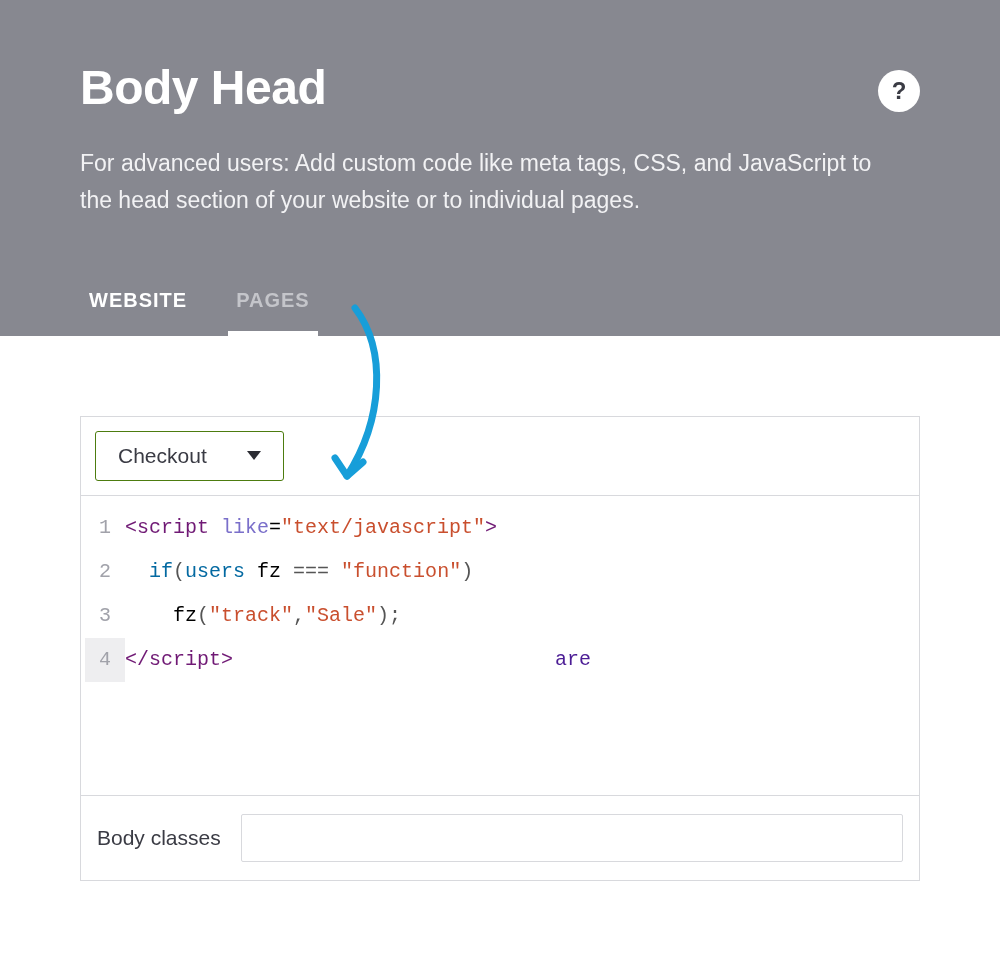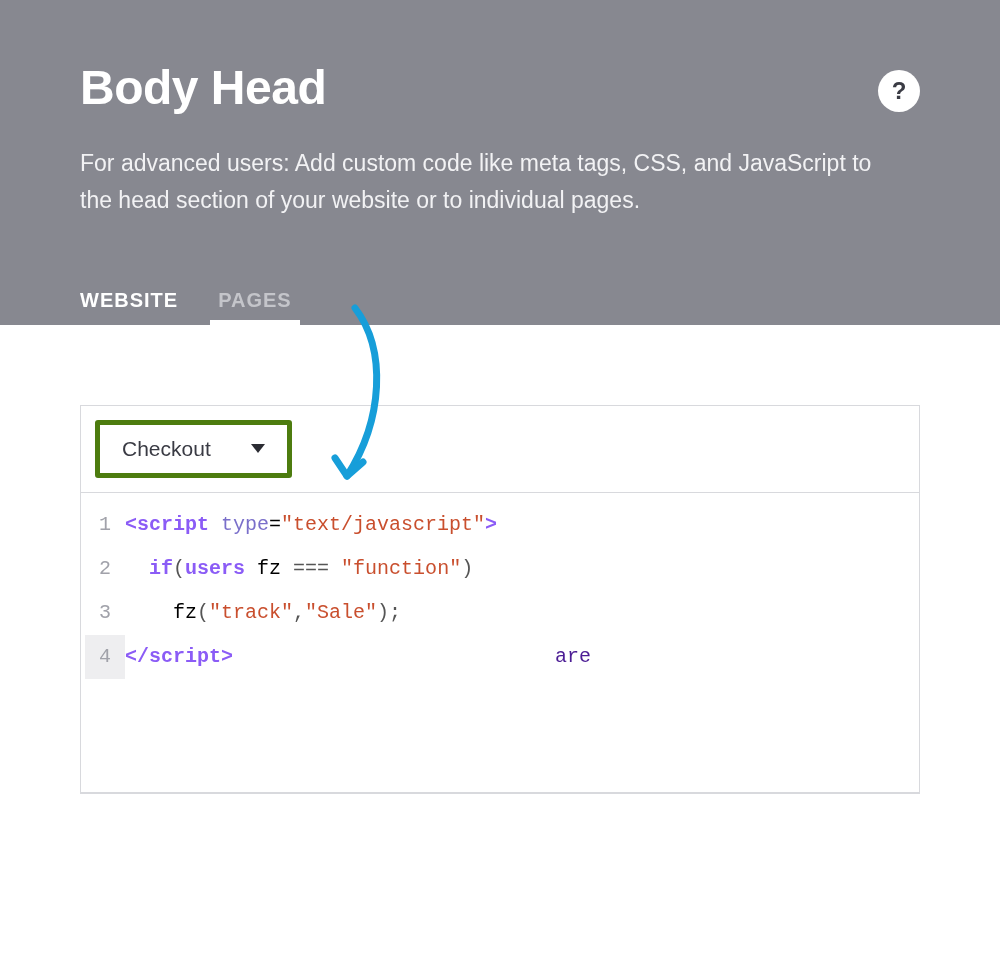--- a/index.html
+++ b/index.html
@@ -28,24 +28,25 @@
   }
   .tabs {
     display: flex;
     margin-top: 70px;
     gap: 40px;
   }
   .tab {
     font-size: 20px;
     font-weight: 700;
     letter-spacing: 1px;
-    padding-bottom: 13px;
+    padding-bottom: 24px;
     color: #c4c5ca;
     cursor: pointer;
     position: relative;
+    margin-left: 9px;
   }
   .tab.active { color: #ffffff; }
   .tab.underlined::after {
     content: "";
     position: absolute;
     left: -8px; right: -8px; bottom: -2px;
     height: 7px;
     background: #ffffff;
   }
   .content {
@@ -54,21 +55,21 @@
   .panel {
     border: 1px solid #d8d9dd;
   }
   .panel-top {
     padding: 14px;
     border-bottom: 1px solid #d8d9dd;
   }
   .select {
     display: inline-flex;
     align-items: center;
-    border: 5px solid #4d7c0f;
+    border: 1px solid #4d7c0f;
     border-radius: 3px;
     padding: 12px 22px;
     gap: 40px;
     cursor: pointer;
     background: #ffffff;
   }
   .select-label { font-size: 21px; color: #3a3b44; }
   .caret {
     width: 0; height: 0;
     border-left: 7px solid transparent;
@@ -88,24 +89,24 @@
   .gutter {
     width: 40px;
     text-align: right;
     padding-right: 14px;
     color: #a1a2aa;
     user-select: none;
     flex-shrink: 0;
   }
   .code-line.current .gutter { background: #eeeef0; }
   .code-content { white-space: pre; flex: 1; position: relative; }
-  .tok-tag { color: #8b5cf6; font-weight: bold; }
+  .tok-tag { color: #701a75; }
   .tok-attr { color: #7a6fca; }
   .tok-str { color: #c94f2e; }
-  .tok-kw { color: #8b5cf6; font-weight: bold; }
+  .tok-kw { color: #0369a1; }
   .tok-op, .tok-punc { color: #555; }
   .tok-plain { color: #555; }
   .extra-text {
     position: absolute;
     left: 430px;
     top: 0;
     color: #4c1d95;
   }
   .body-classes {
     display: flex;
@@ -158,29 +159,33 @@
   <div class="panel">
     <div class="panel-top">
       <div class="select">
         <span class="select-label">Checkout</span>
         <span class="caret"></span>
       </div>
     </div>
     <div class="editor" id="editor">
         <div class="code-line">
           <div class="gutter">1</div>
-          <div class="code-content"><span class="tok-tag">&lt;script</span> <span class="tok-attr">type</span>=<span class="tok-str">"text/javascript"</span><span class="tok-tag">&gt;</span></div>
+          <div class="code-content"><span class="tok-tag">&lt;script</span> <span class="tok-attr">like</span>=<span class="tok-str">"text/javascript"</span><span class="tok-tag">&gt;</span></div>
         </div>
         <div class="code-line">
           <div class="gutter">2</div>
           <div class="code-content">  <span class="tok-kw">if</span><span class="tok-punc">(</span><span class="tok-kw">users</span> fz <span class="tok-op">===</span> <span class="tok-str">"function"</span><span class="tok-punc">)</span></div>
         </div>
         <div class="code-line">
           <div class="gutter">3</div>
           <div class="code-content">    fz<span class="tok-punc">(</span><span class="tok-str">"track"</span><span class="tok-punc">,</span><span class="tok-str">"Sale"</span><span class="tok-punc">);</span></div>
         </div>
         <div class="code-line current">
           <div class="gutter">4</div>
           <div class="code-content"><span class="tok-tag">&lt;/script&gt;</span><span class="extra-text tok-plain">are</span></div>
         </div>
       </div>
+    <div class="body-classes">
+      <span class="body-classes-label">Body classes</span>
+      <input type="text" value="" style="">
+    </div>
   </div>
 </div>
 
 </body></html>

